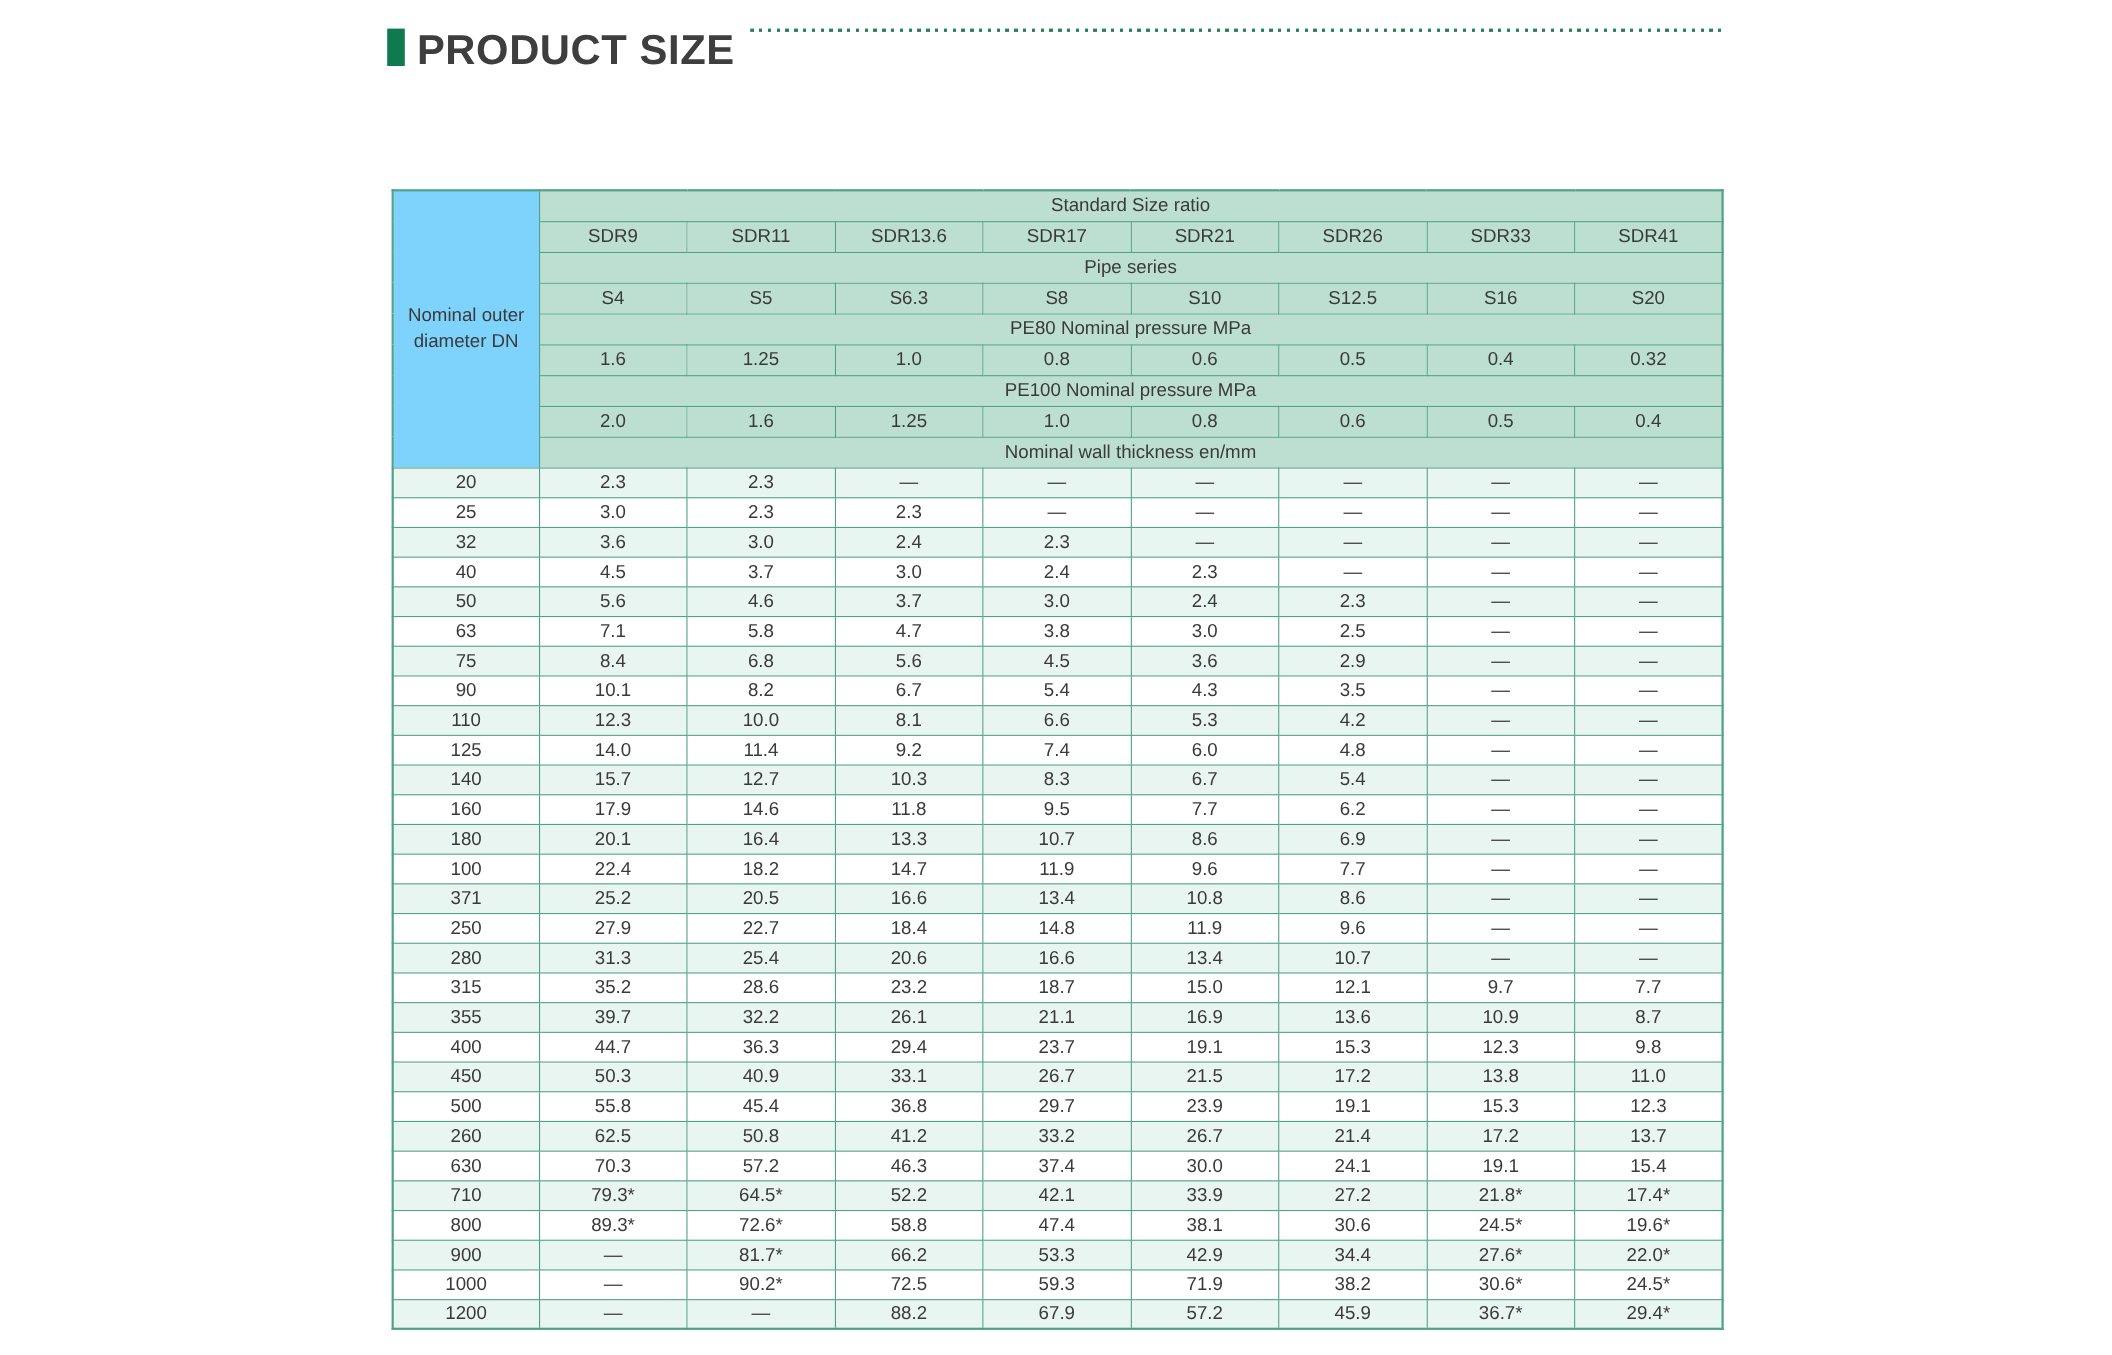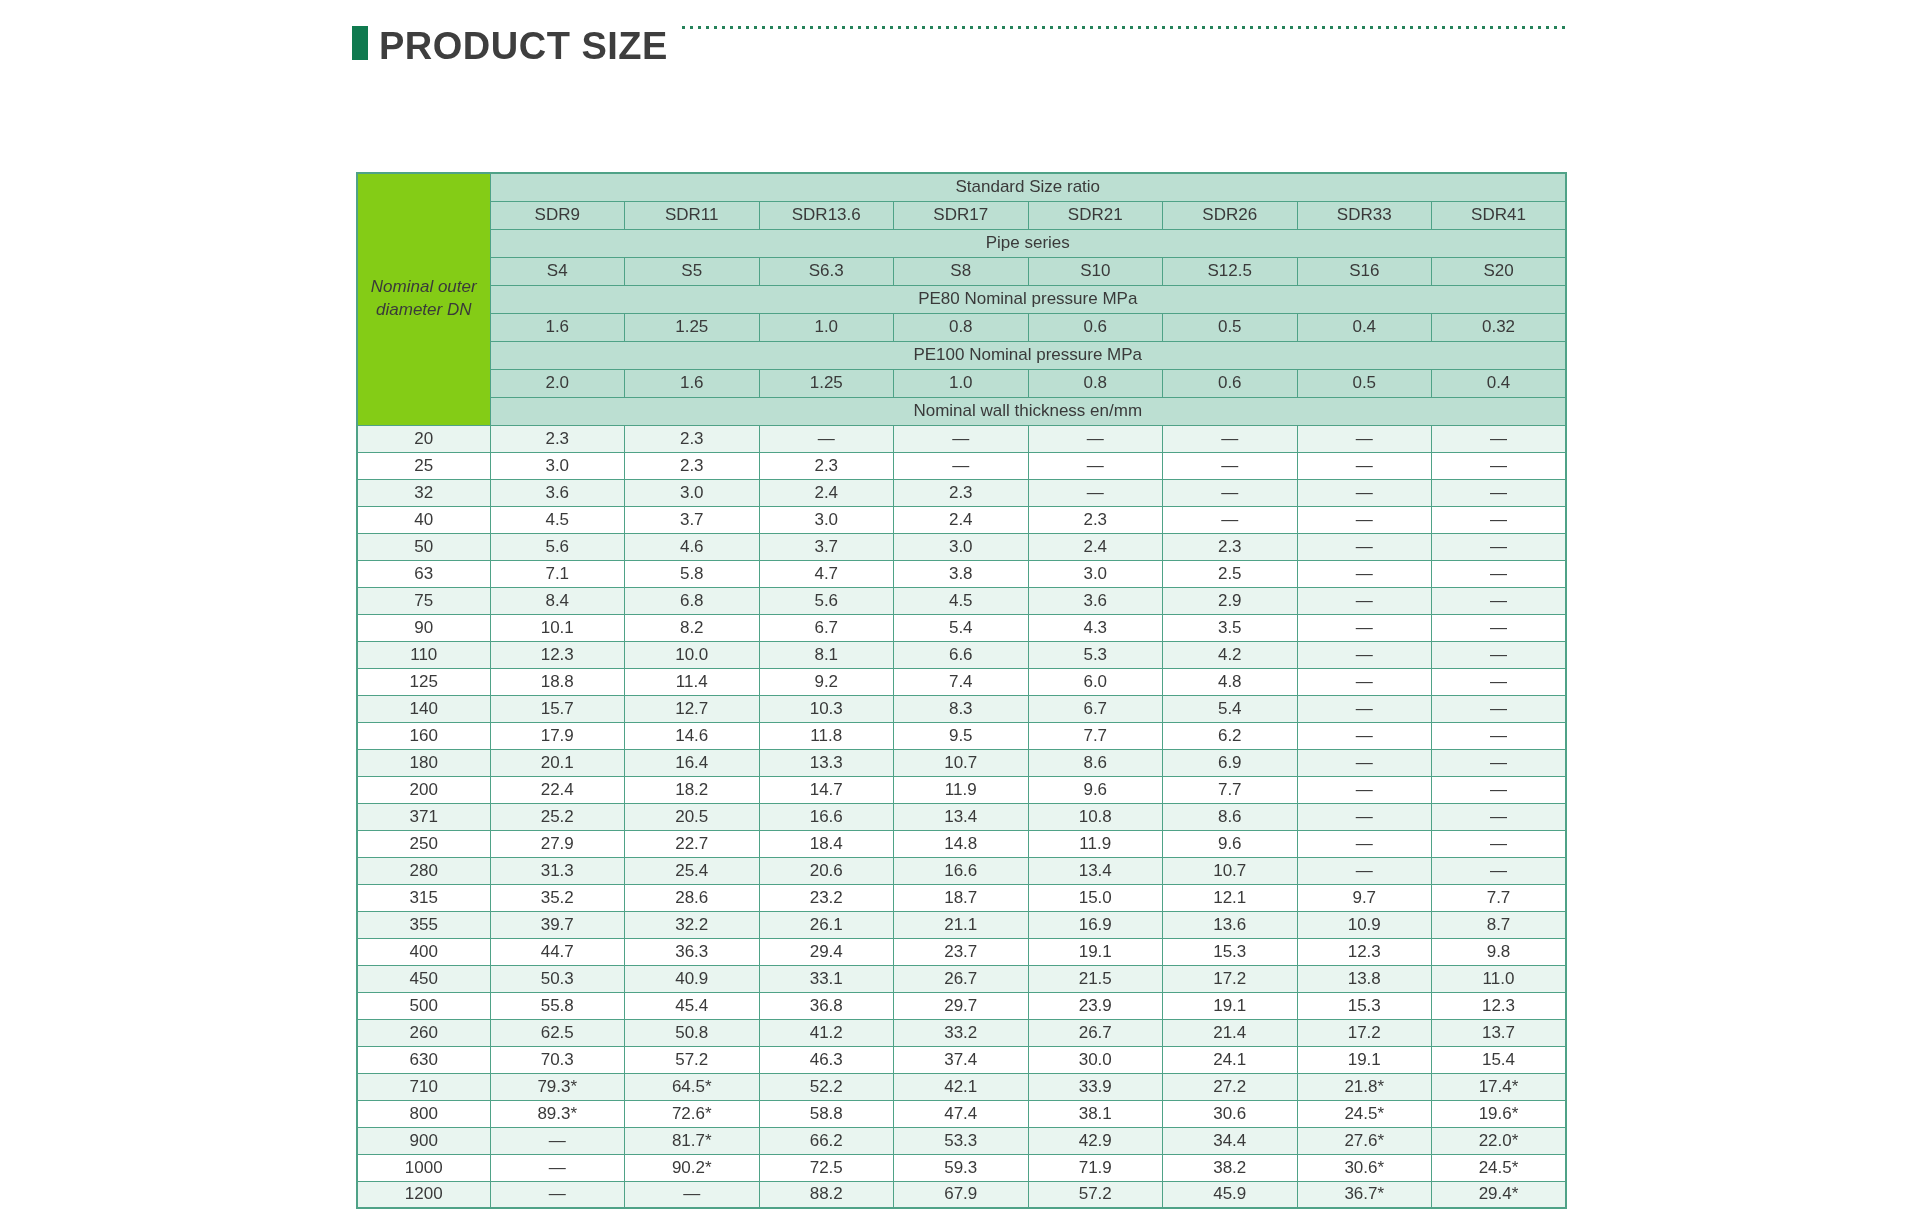--- a/index.html
+++ b/index.html
@@ -80,24 +80,23 @@
     padding: 0 2px;
     font-size: 17px;
     font-weight: normal;
     color: #3a3a3a;
     overflow: hidden;
   }
   .product-table thead tr { height: 28px; }
   .product-table tbody tr { height: 27px; padding-left: 34px; }
   .product-table thead th { background: #bcdfd2; margin-top: 31px; }
   .product-table th.corner {
-    background: #84cc16;
+    background: #7dd3fc;
     line-height: 1.35;
     padding: 0 8px;
-    font-style: italic;
   }
   .product-table tbody tr:nth-child(odd)  { background: #e9f5f0; }
   .product-table tbody tr:nth-child(even) { background: #ffffff; }
 </style>
 </head>
 <body>
 
 <div class="title-row">
   <div class="accent-bar"></div>
   <div class="page-title">PRODUCT SIZE</div>
@@ -273,21 +272,21 @@
           <td>10.0</td>
           <td>8.1</td>
           <td>6.6</td>
           <td>5.3</td>
           <td>4.2</td>
           <td>—</td>
           <td>—</td>
         </tr>
         <tr>
           <td>125</td>
-          <td>18.8</td>
+          <td>14.0</td>
           <td>11.4</td>
           <td>9.2</td>
           <td>7.4</td>
           <td>6.0</td>
           <td>4.8</td>
           <td>—</td>
           <td>—</td>
         </tr>
         <tr>
           <td>140</td>
@@ -316,21 +315,21 @@
           <td>20.1</td>
           <td>16.4</td>
           <td>13.3</td>
           <td>10.7</td>
           <td>8.6</td>
           <td>6.9</td>
           <td>—</td>
           <td>—</td>
         </tr>
         <tr>
-          <td>200</td>
+          <td>100</td>
           <td>22.4</td>
           <td>18.2</td>
           <td>14.7</td>
           <td>11.9</td>
           <td>9.6</td>
           <td>7.7</td>
           <td>—</td>
           <td>—</td>
         </tr>
         <tr>

